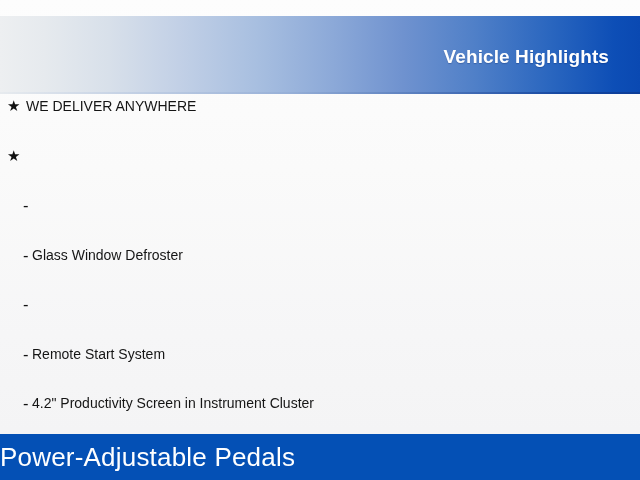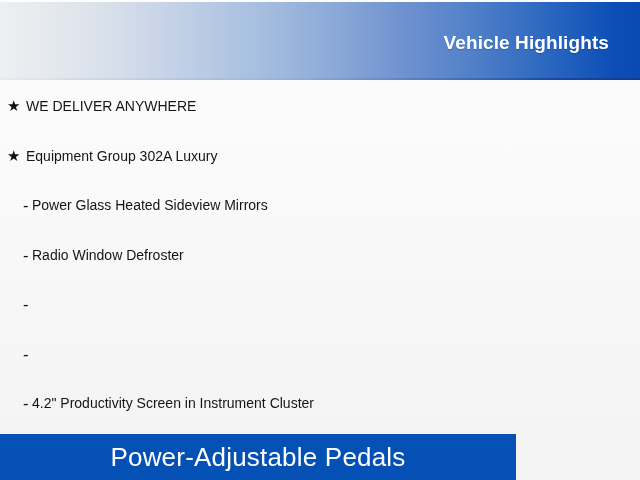--- a/index.html
+++ b/index.html
@@ -21,21 +21,21 @@
     height: 480px;
     box-sizing: border-box;
     background: linear-gradient(to bottom, #fdfdfd 0%, #fafafa 35%, #f6f6f7 70%, #f3f3f4 100%);
     overflow: hidden;
   }
 
   
   .header {
     position: absolute;
     left: 0;
-    top: 2px;
+    top: 16px;
     width: 640px;
     height: 78px;
     background: linear-gradient(to right,
         #edeff1 0%,
         #e6eaee 7%,
         #d8e0ea 17%,
         #c2d0e6 28%,
         #a8bfe0 40%,
         #8ca9d8 52%,
         #6f92cf 63%,
@@ -122,26 +122,26 @@
   }
   .feature-row.level-sub .marker-text {
     padding-left: 0px;
   }
 
   
   .footer {
     position: absolute;
     left: 0;
     bottom: 0;
-    width: 516px;
+    width: 640px;
     height: 46px;
     background: #0450b5;
     display: flex;
     align-items: center;
-    justify-content: center;
+    justify-content: flex-start;
   }
   .footer-title {
     margin: 0;
     font-size: 26px;
     line-height: 30px;
     font-weight: normal;
     color: #ffffff;
     letter-spacing: 0.2px;
     white-space: nowrap;
   }
@@ -159,39 +159,38 @@
   <div class="content">
     <ul class="feature-list">
 
       <li class="feature-row level-top">
         <span class="marker">★</span>
         <span class="marker-text">WE DELIVER ANYWHERE</span>
       </li>
 
       <li class="feature-row level-top">
         <span class="marker">★</span>
-        <span class="marker-text">Equipment Group 302A Luxury</span>
-      </li>
-
-      <li class="feature-row level-sub">
-        <span class="marker">-</span>
-        <span class="marker-text">Power Glass Heated Sideview Mirrors</span>
-      </li>
-
-      <li class="feature-row level-sub">
-        <span class="marker">-</span>
-        <span class="marker-text">Radio Window Defroster</span>
-      </li>
-
-      <li class="feature-row level-sub">
-        <span class="marker">-</span>
-      </li>
-
-      <li class="feature-row level-sub">
-        <span class="marker">-</span>
+      </li>
+
+      <li class="feature-row level-sub">
+        <span class="marker">-</span>
+      </li>
+
+      <li class="feature-row level-sub">
+        <span class="marker">-</span>
+        <span class="marker-text">Glass Window Defroster</span>
+      </li>
+
+      <li class="feature-row level-sub">
+        <span class="marker">-</span>
+      </li>
+
+      <li class="feature-row level-sub">
+        <span class="marker">-</span>
+        <span class="marker-text">Remote Start System</span>
       </li>
 
       <li class="feature-row level-sub">
         <span class="marker">-</span>
         <span class="marker-text">4.2" Productivity Screen in Instrument Cluster</span>
       </li>
 
     </ul>
   </div>
 

